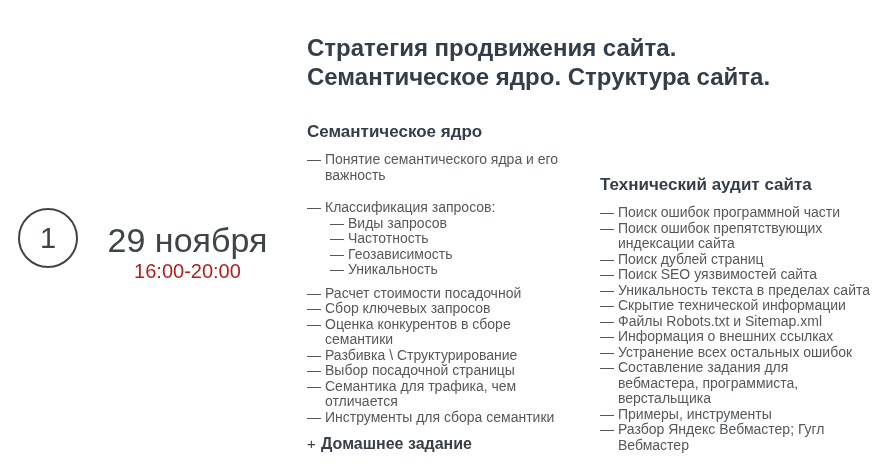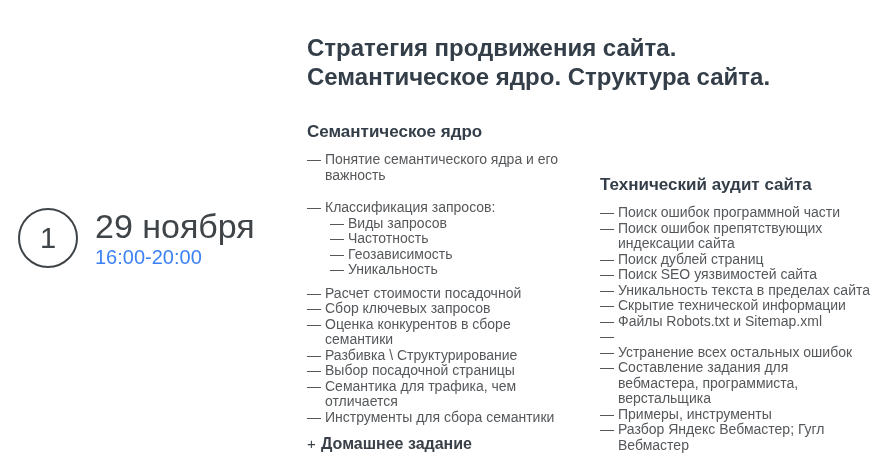--- a/index.html
+++ b/index.html
@@ -17,32 +17,32 @@
   .session-circle {
     position: absolute; left: 18px; top: 4px;
     width: 60px; height: 60px;
     border: 2px solid #3f4448;
     border-radius: 50%;
     display: flex; align-items: center; justify-content: center;
     color: #3f4448;
     font-size: 29px;
     font-weight: 300;
   }
-  .date-block { position: absolute; left: 95px; top: 4px; width: 185px; text-align: left; }
+  .date-block { position: absolute; left: 95px; top: 18px; width: 185px; text-align: center; }
   .session-date {
     font-size: 34px;
     font-weight: 300;
     color: #3f4448;
     line-height: 37px;
     white-space: nowrap;
   }
   .session-time {
     font-size: 20px;
     font-weight: 300;
-    color: #3b82f6;
+    color: #b91c1c;
     line-height: 24px;
   }
 
   
   .content { position: absolute; left: 307px; top: 33px; width: 566px; }
   .lesson-title {
     font-size: 24px;
     font-weight: bold;
     color: #333e48;
     line-height: 29px;
@@ -187,20 +187,21 @@
           <div class="item">
             <span class="marker">—</span>
             <span class="text">Скрытие технической информации</span>
           </div>
           <div class="item">
             <span class="marker">—</span>
             <span class="text">Файлы Robots.txt и Sitemap.xml</span>
           </div>
           <div class="item">
             <span class="marker">—</span>
+            <span class="text">Информация о внешних ссылках</span>
           </div>
           <div class="item">
             <span class="marker">—</span>
             <span class="text">Устранение всех остальных ошибок</span>
           </div>
           <div class="item">
             <span class="marker">—</span>
             <span class="text">Составление задания для вебмастера, программиста, верстальщика</span>
           </div>
           <div class="item">

